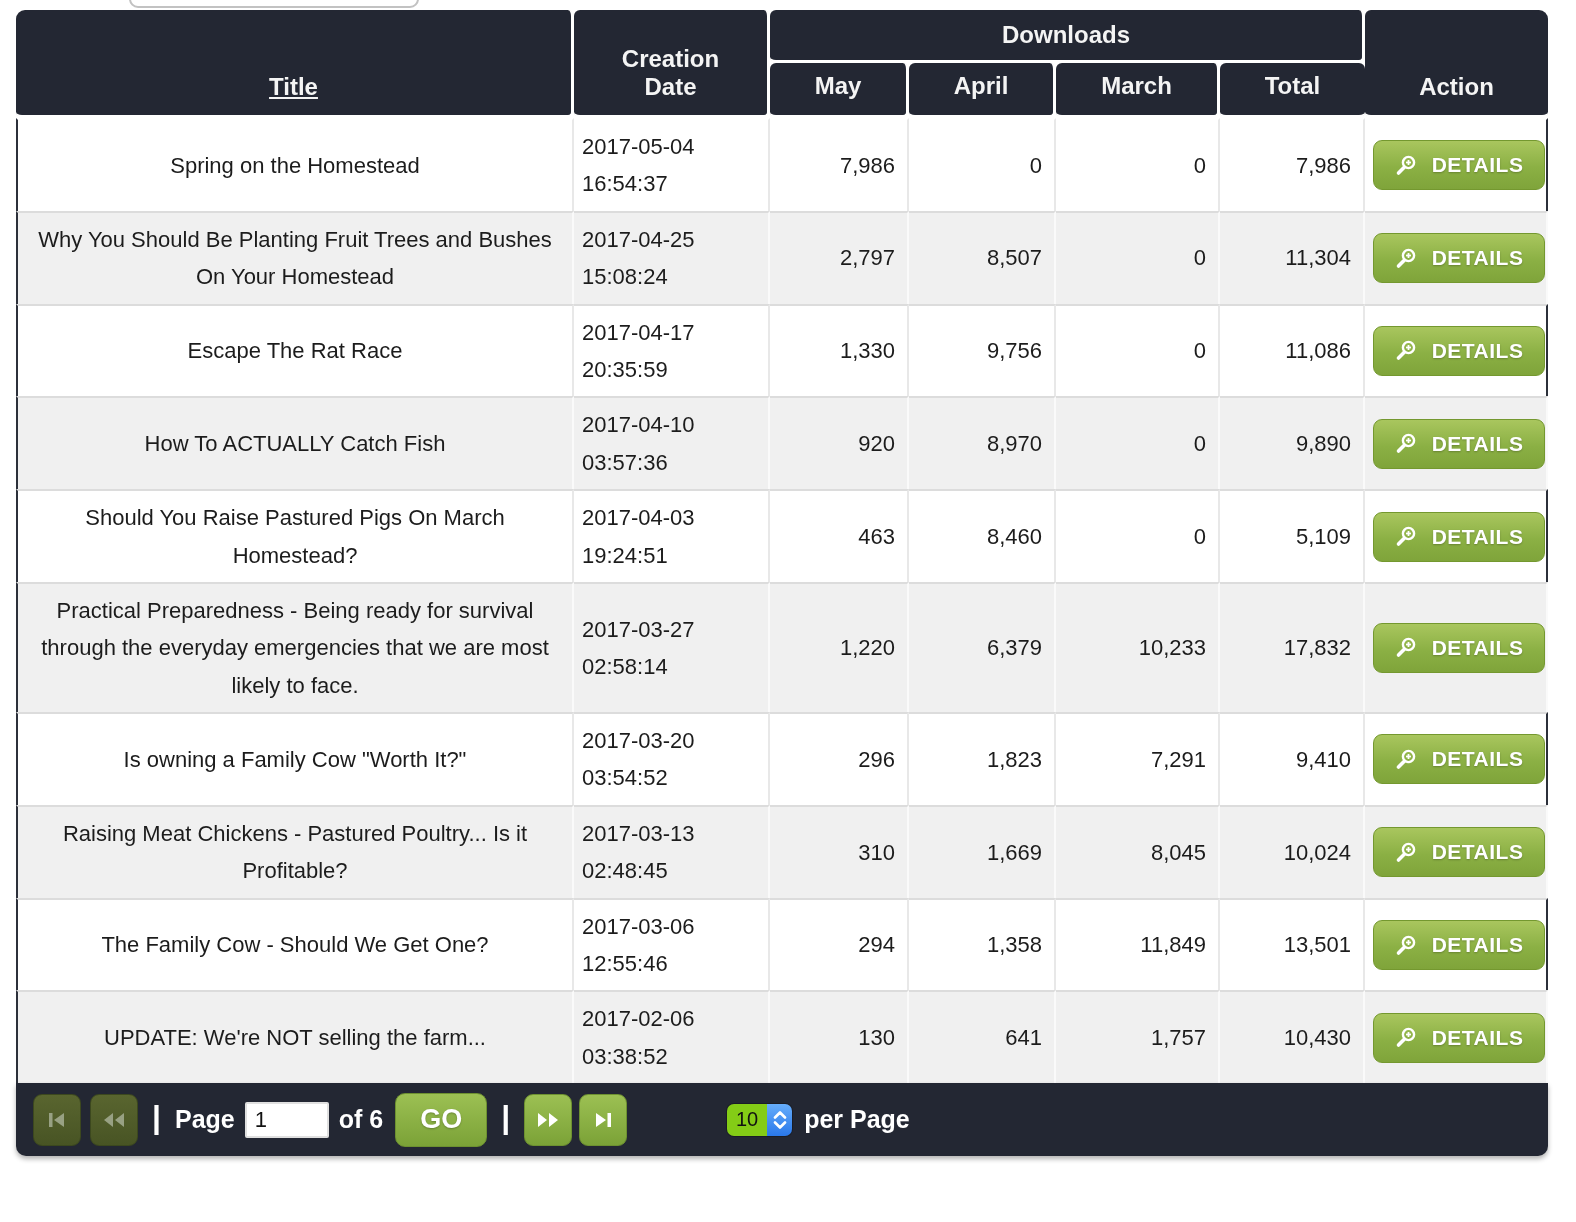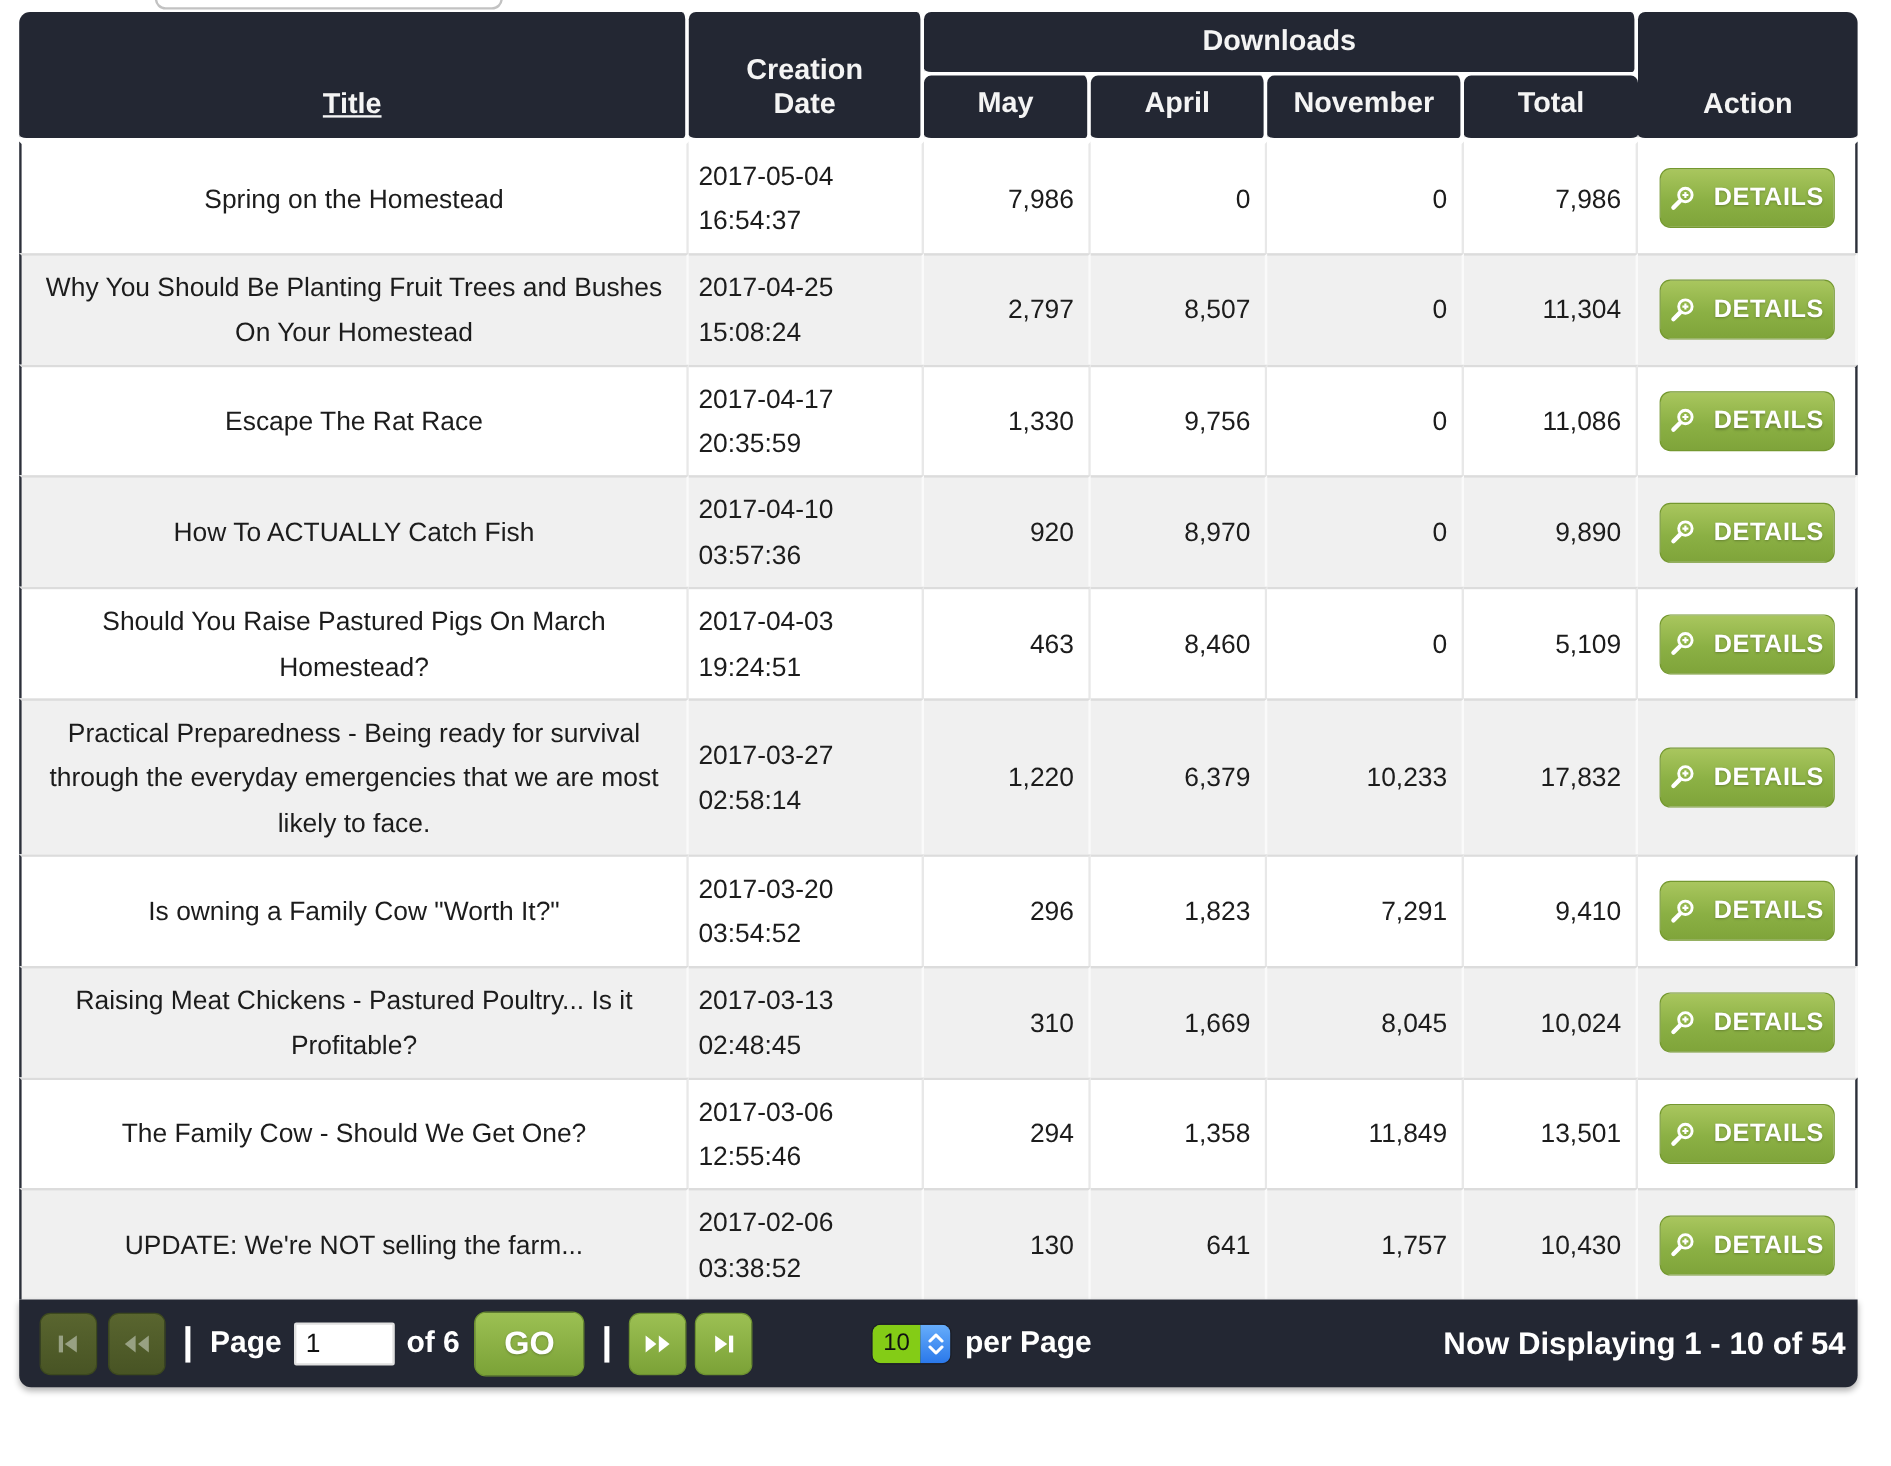--- a/index.html
+++ b/index.html
@@ -65,21 +65,21 @@
   tbody td:last-child  { border-right:2px solid #2c303a; }
   td.c-title { text-align:center;margin-left:32px; }
   td.c-date  { text-align:left; }
   td.c-num   { text-align:right; padding-right:12px; }
   td.c-action{ text-align:center; }
 
   
   .details-btn {
     display:inline-flex; align-items:center; justify-content:center;
     gap:14px;
-    width:146px; height:50px;
+    width:172px; height:50px;
     background:linear-gradient(#a9c65e, #8bb044 55%, #7fa43a);
     border:1px solid #74982f;
     border-radius:9px;
     color:#ffffff; font-weight:700; font-size:21px;
     font-family:"Liberation Sans", sans-serif;
     letter-spacing:0.5px;
     text-shadow:0 1px 2px rgba(0,0,0,0.25);
     cursor:pointer;
   }
 
@@ -160,21 +160,21 @@
     <thead>
       <tr>
         <th class="h-span h-title" rowspan="2">Title</th>
         <th class="h-span h-creation" rowspan="2">Creation Date</th>
         <th class="h-group" colspan="4">Downloads</th>
         <th class="h-span h-action" rowspan="2">Action</th>
       </tr>
       <tr>
         <th class="h-sub">May</th>
         <th class="h-sub">April</th>
-        <th class="h-sub">November</th>
+        <th class="h-sub">March</th>
         <th class="h-sub">Total</th>
       </tr>
     </thead>
     <tbody id="tbody">
         <tr class="row">
           <td class="c-title">Spring on the Homestead</td>
           <td class="c-date">2017-05-04 16:54:37</td>
           <td class="c-num">7,986</td>
           <td class="c-num">0</td>
           <td class="c-num">0</td>
@@ -385,15 +385,14 @@
               <polyline points="2,6.5 7,1.5 12,6.5" fill="none" stroke="#ffffff" stroke-width="2.6" stroke-linecap="round" stroke-linejoin="round"></polyline>
             </svg>
           <svg width="14" height="8" viewBox="0 0 14 8">
               <polyline points="2,1.5 7,6.5 12,1.5" fill="none" stroke="#ffffff" stroke-width="2.6" stroke-linecap="round" stroke-linejoin="round"></polyline>
             </svg>
         </span>
       </span>
       <span class="pg-label" style="margin-left:12px">per Page</span>
     </span>
 
-    <span class="status-text">Now Displaying 1 - 10 of 54</span>
   </div>
 </div>
 
 </body></html>

